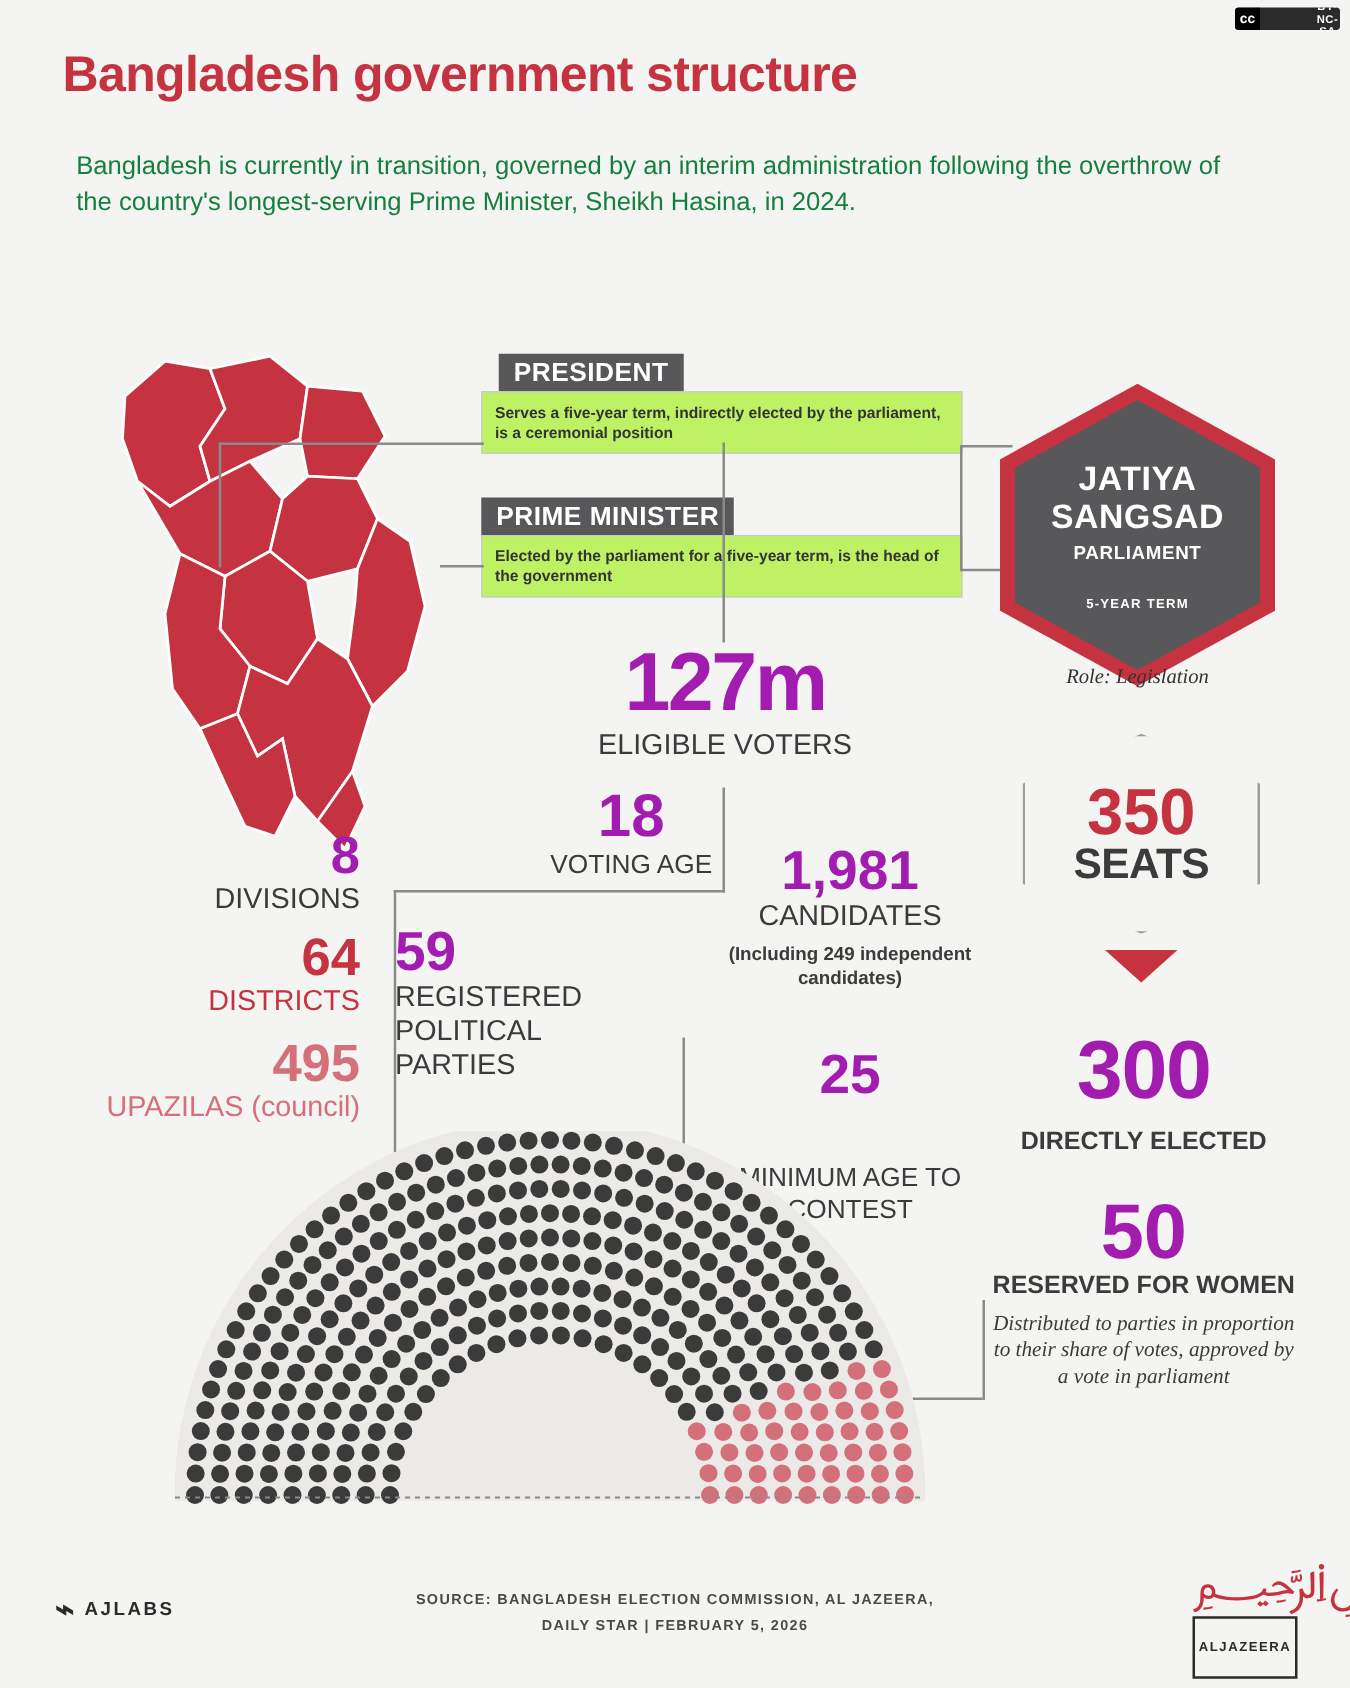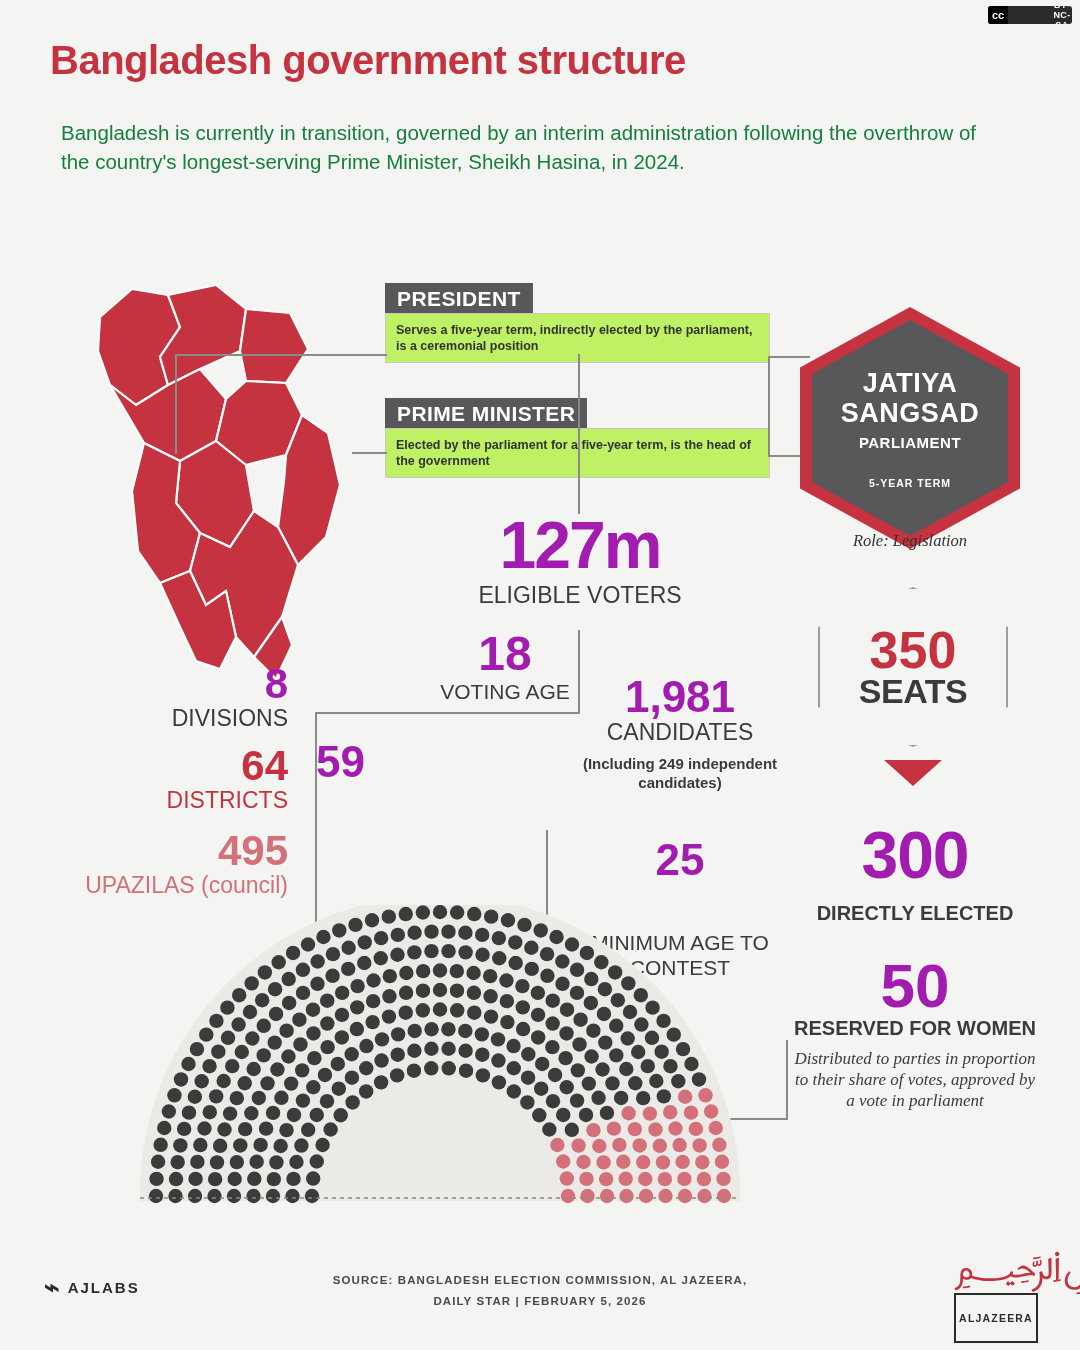--- a/index.html
+++ b/index.html
@@ -139,21 +139,21 @@
       <path d="M246 190 L262 150 L288 168 L300 220 L286 272 L258 300 L238 262 L244 216 Z"></path>
       <path d="M140 196 L176 176 L206 200 L214 246 L190 282 L160 268 L136 238 Z"></path>
       <path d="M104 178 L140 196 L136 238 L160 268 L150 306 L120 318 L98 286 L92 226 Z"></path>
       <path d="M150 306 L160 268 L190 282 L214 246 L238 262 L258 300 L242 352 L214 392 L196 372 L186 326 L166 340 Z"></path>
       <path d="M120 318 L150 306 L166 340 L186 326 L196 372 L180 404 L156 396 L140 362 Z"></path>
       <path d="M214 392 L242 352 L252 380 L236 414 Z"></path>
     </g>
   </svg>
 </div>
 
-<div class="hdr" style="left:385px;top:283px;">PRESIDENT</div>
+<div class="hdr" style="left:399px;top:283px;">PRESIDENT</div>
 <div class="desc" style="left:385px;top:313px;width:363px;">Serves a five-year term, indirectly elected by the parliament, is a ceremonial position</div>
 
 <div class="hdr" style="left:385px;top:398px;">PRIME MINISTER</div>
 <div class="desc" style="left:385px;top:428px;width:363px;">Elected by the parliament for a five-year term, is the head of the government</div>
 
 <div class="connector" style="left:175px;top:354px;width:212px;height:1.5px;"></div>
 <div class="connector" style="left:352px;top:452px;width:35px;height:1.5px;"></div>
 <div class="connector" style="left:175px;top:354px;width:1.5px;height:100px;"></div>
 <div class="connector" style="left:578px;top:354px;width:1.5px;height:160px;"></div>
 <div class="connector" style="left:768px;top:356px;width:1.5px;height:100px;"></div>
@@ -188,20 +188,21 @@
   <div class="n" style="font-size:42px;line-height:42px;color:#c4333f;">64</div>
   <div class="lbl" style="font-size:23px;color:#c4333f;">DISTRICTS</div>
 </div>
 <div class="bignum" style="left:38px;top:830px;width:250px;text-align:right;">
   <div class="n" style="font-size:42px;line-height:42px;color:#d4707a;">495</div>
   <div class="lbl" style="font-size:23px;color:#d4707a;">UPAZILAS (council)</div>
 </div>
 
 <div class="bignum" style="left:316px;top:740px;width:200px;text-align:left;">
   <div class="n" style="font-size:44px;line-height:44px;">59</div>
+  <div class="lbl" style="font-size:23px;line-height:27px;">REGISTERED POLITICAL PARTIES</div>
 </div>
 
 <div class="bignum" style="left:570px;top:675px;width:220px;">
   <div class="n" style="font-size:44px;line-height:44px;">1,981</div>
   <div class="lbl" style="font-size:23px;">CANDIDATES</div>
   <div style="font-size:15px;font-weight:bold;line-height:19px;margin-top:8px;">(Including 249 independent candidates)</div>
 </div>
 
 <div class="bignum" style="left:570px;top:838px;width:220px;">
   <div class="n" style="font-size:44px;line-height:44px;">25</div>

